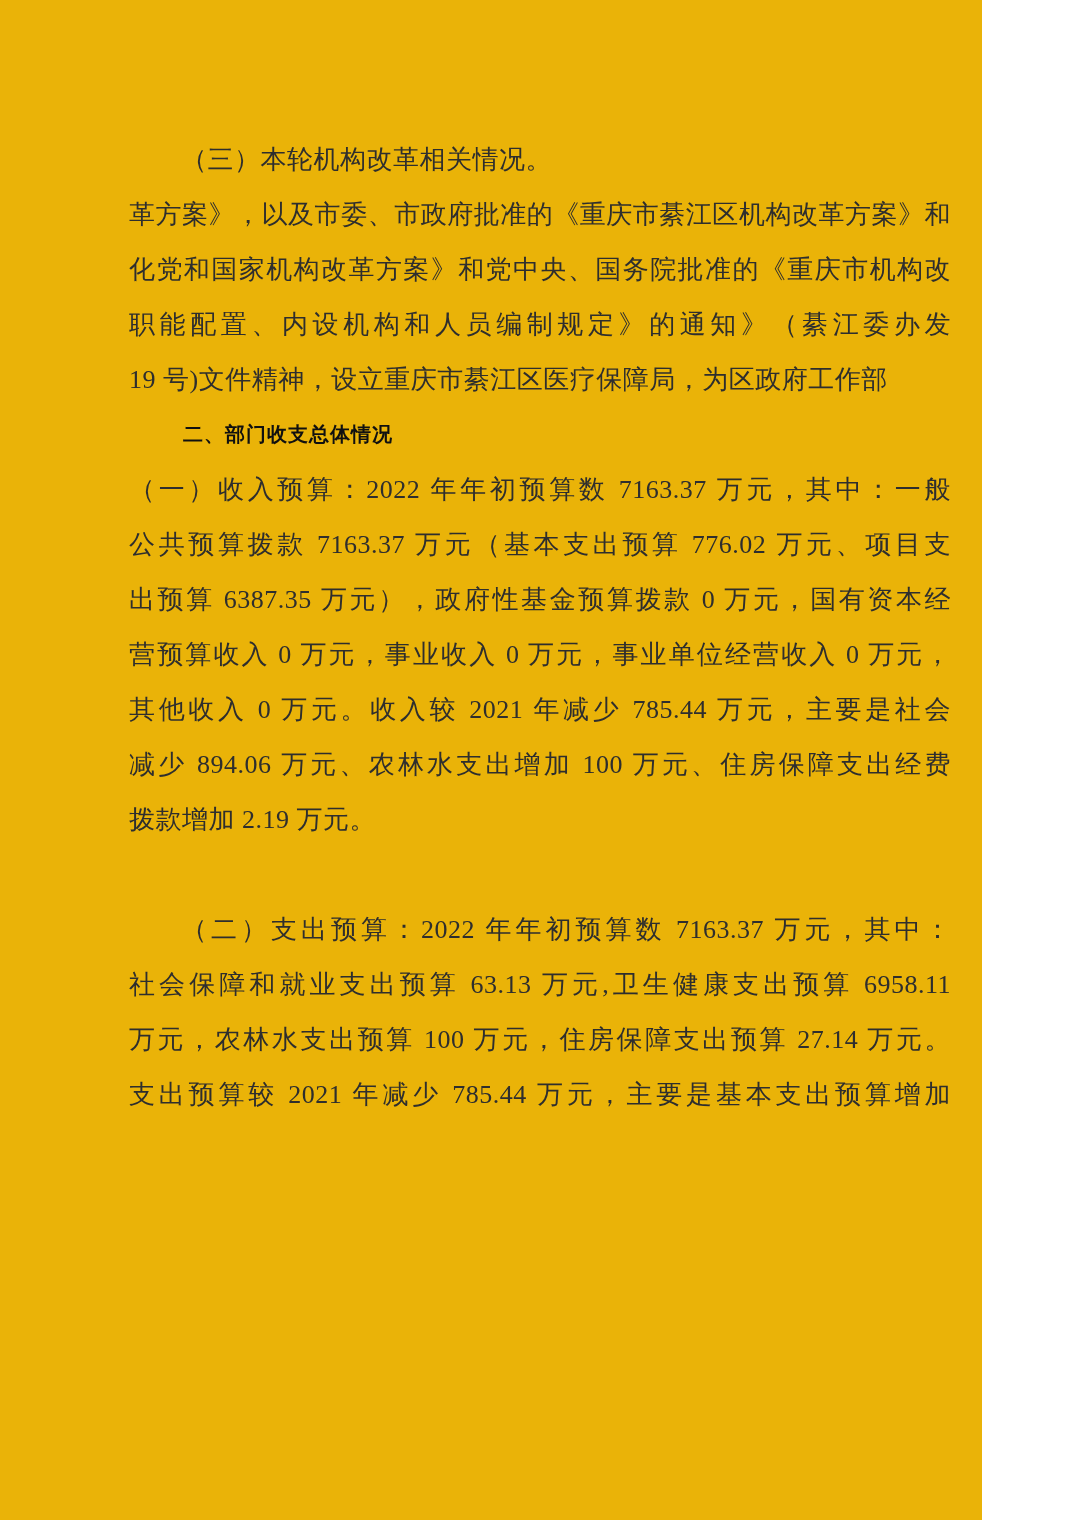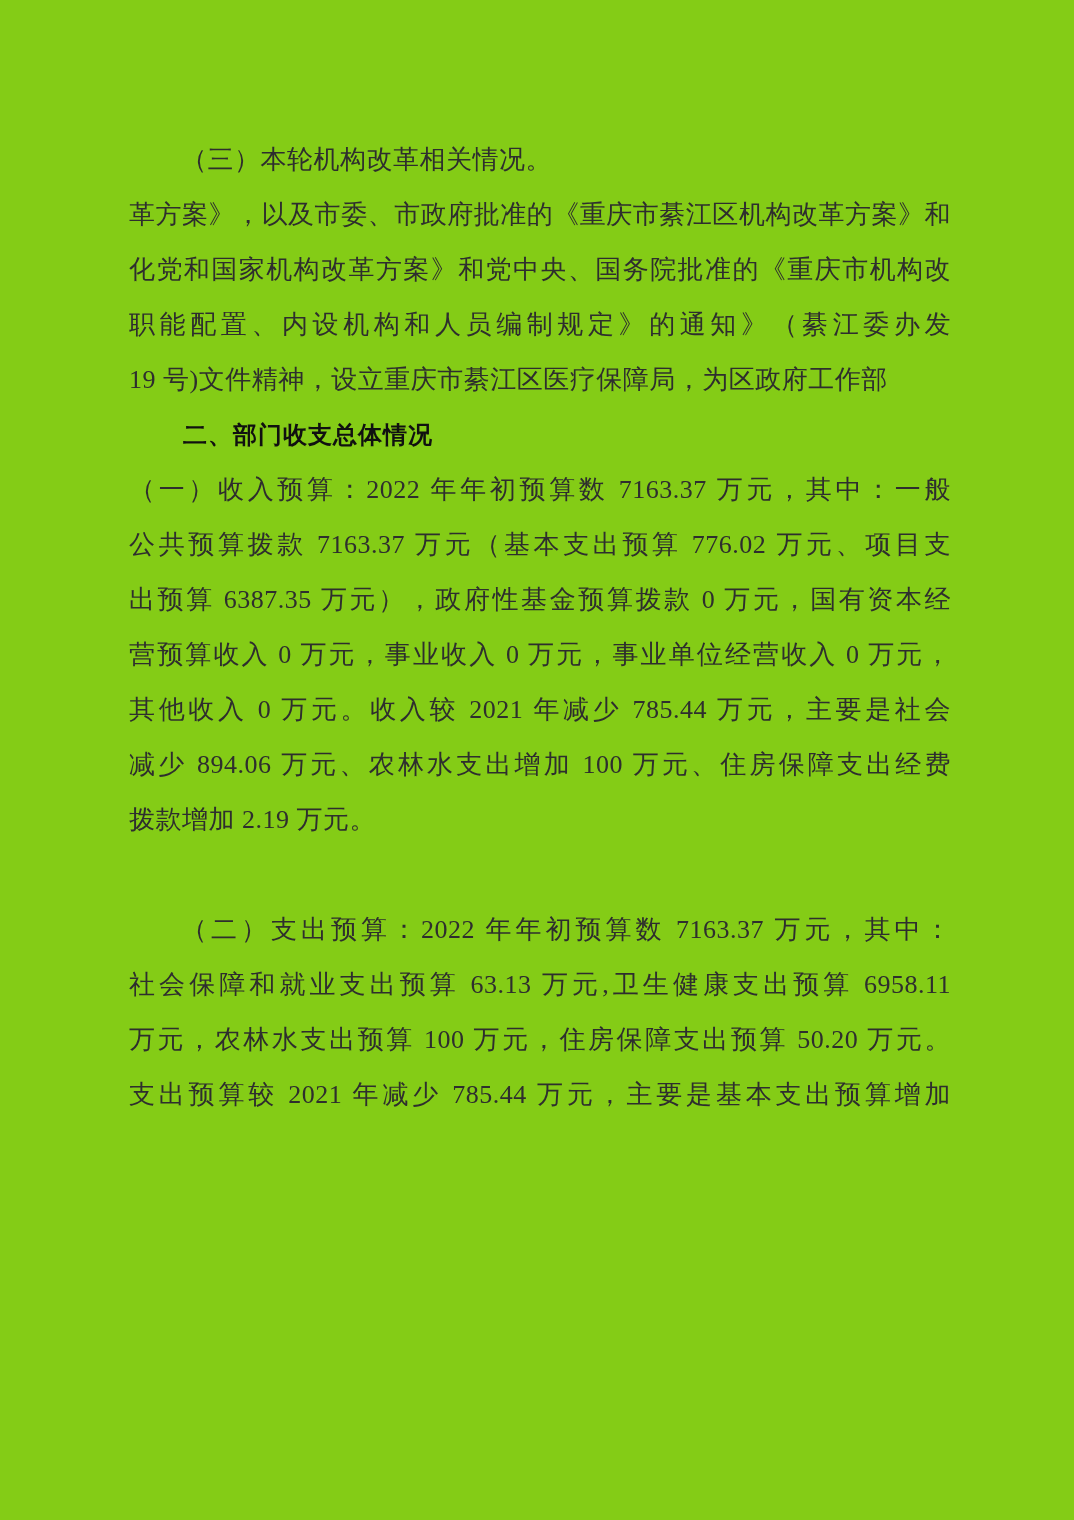--- a/index.html
+++ b/index.html
@@ -2,23 +2,23 @@
 <html><head>
 <meta charset="utf-8">
 <style>
   html, body {
     margin: 0;
     padding: 0;
     background: #ffffff;
   }
   .page {
     position: relative;
-    width: 1074px;
+    width: 982px;
     height: 1520px;
-    background: #84cc16;
+    background: #eab308;
     overflow: hidden;
     font-family: "Liberation Serif", "DejaVu Serif", serif;
   }
   .content {
     position: absolute;
     left: 129px;
     top: 132px;
     width: 822px;
   }
   .block { margin: 0; padding: 0; }
@@ -33,21 +33,21 @@
   
   .line.j {
     text-align: justify;
     text-align-last: justify;
     text-justify: inter-ideograph;
   }
   .line.indent { text-indent: 52px; }
   .heading-line {
     font-family: "Liberation Sans", "DejaVu Sans", sans-serif;
     font-weight: 700;
-    font-size: 24px;
+    font-size: 20px;
     color: #101010;
     letter-spacing: 1px;
   }
   .heading-line.indent { text-indent: 54px; }
   .spacer { height: 55px; }
 </style>
 </head>
 <body>
 
 <div class="page">
@@ -70,17 +70,17 @@
         <div class="line j">出预算 6387.35 万元），政府性基金预算拨款 0 万元，国有资本经</div>
         <div class="line j">营预算收入 0 万元，事业收入 0 万元，事业单位经营收入 0 万元，</div>
         <div class="line j">其他收入 0 万元。收入较 2021 年减少 785.44 万元，主要是社会</div>
         <div class="line j">减少 894.06 万元、农林水支出增加 100 万元、住房保障支出经费</div>
         <div class="line">拨款增加 2.19 万元。</div>
       </div>
       <div class="spacer"></div>
       <div class="block paragraph">
         <div class="line j indent">（二）支出预算：2022 年年初预算数 7163.37 万元，其中：</div>
         <div class="line j">社会保障和就业支出预算 63.13 万元,卫生健康支出预算 6958.11</div>
-        <div class="line j">万元，农林水支出预算 100 万元，住房保障支出预算 50.20 万元。</div>
+        <div class="line j">万元，农林水支出预算 100 万元，住房保障支出预算 27.14 万元。</div>
         <div class="line j">支出预算较 2021 年减少 785.44 万元，主要是基本支出预算增加</div>
       </div>
     </div>
 </div>
 
 </body></html>

